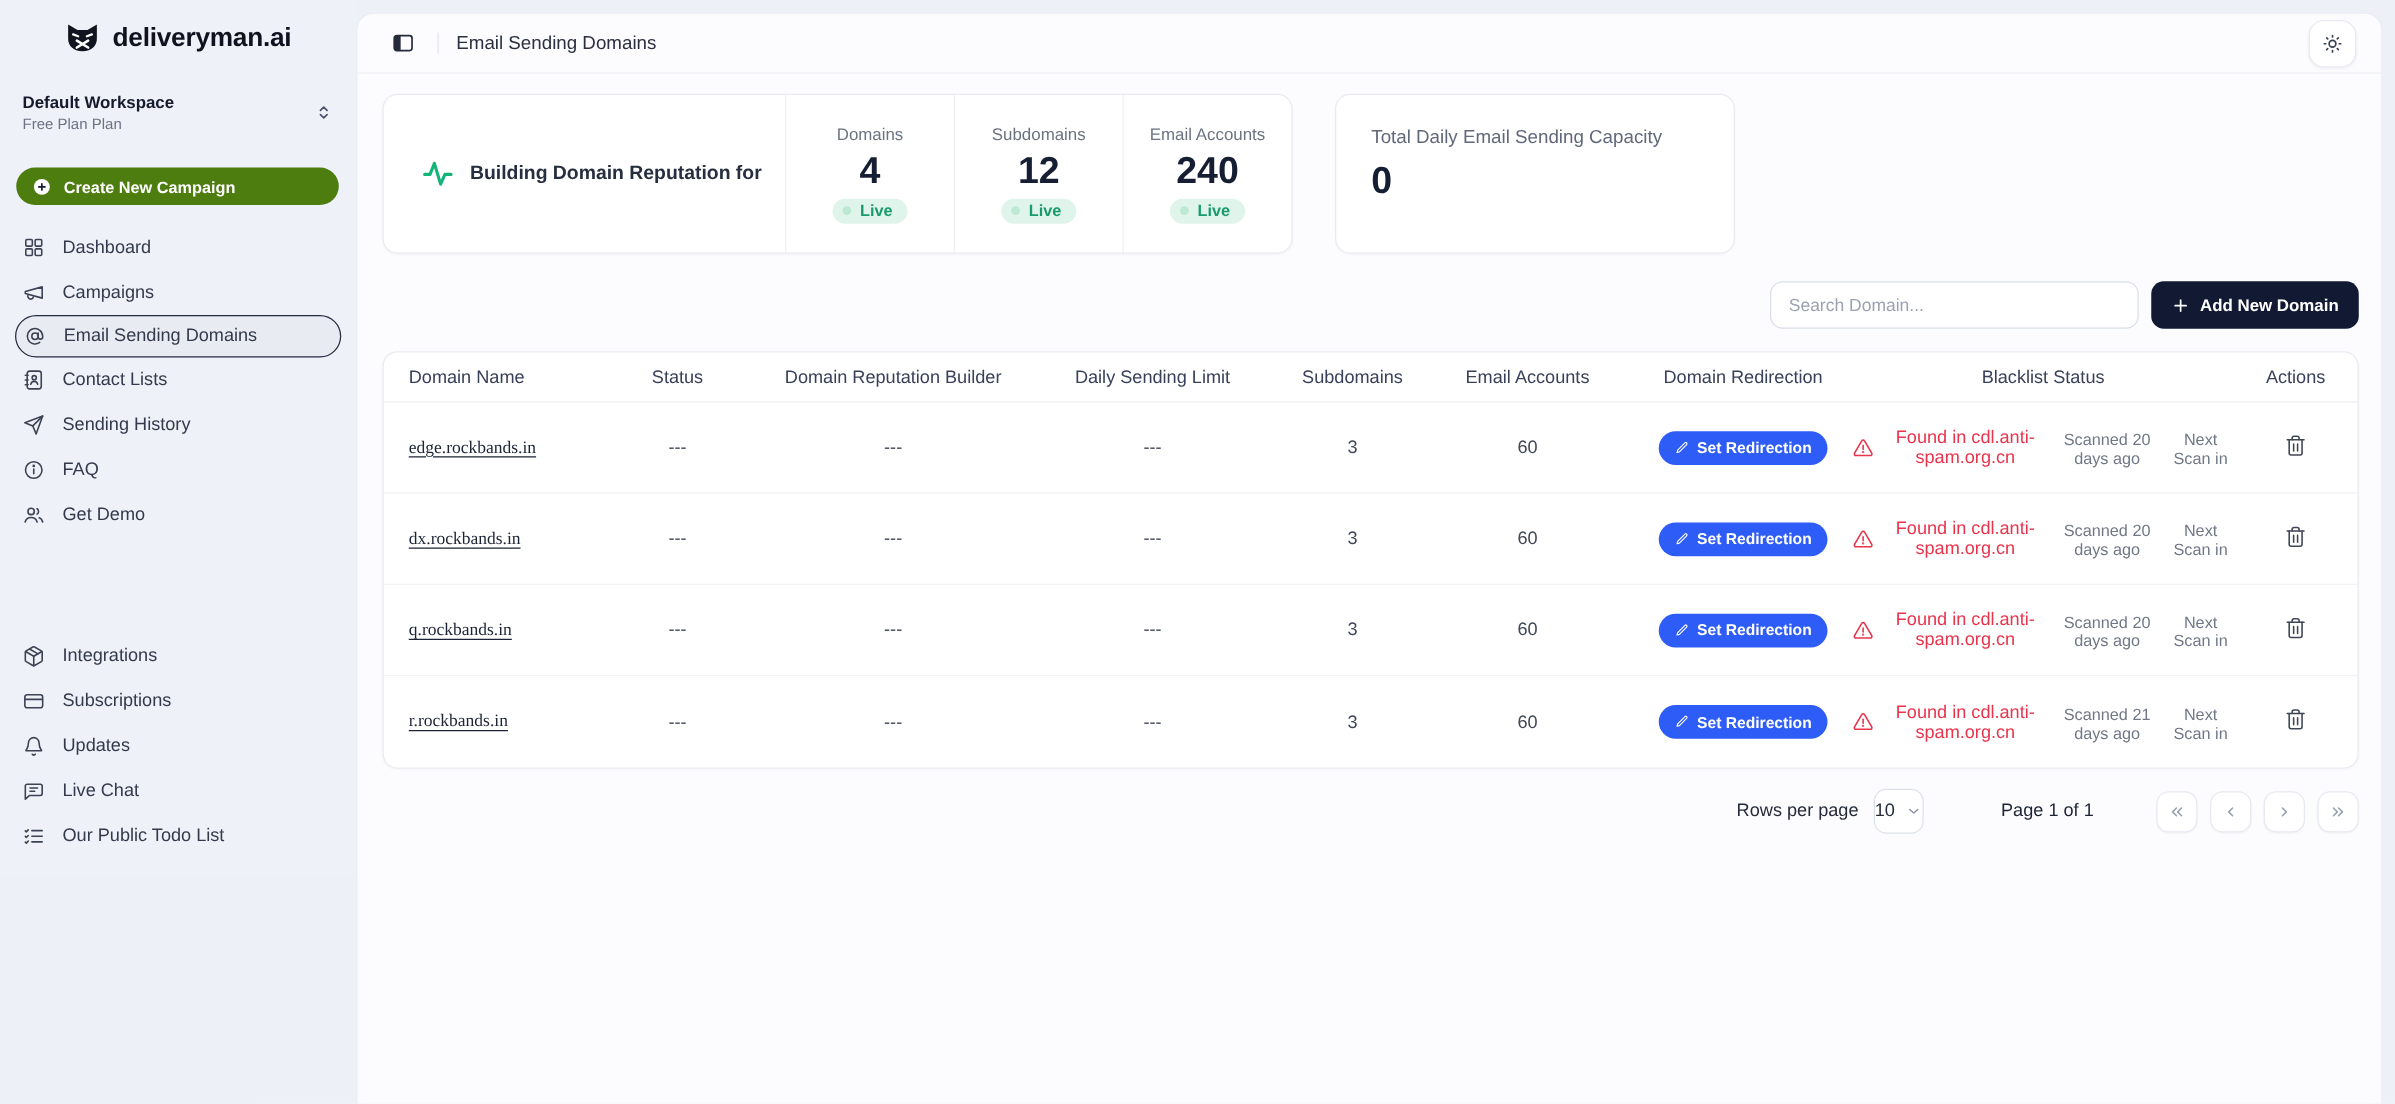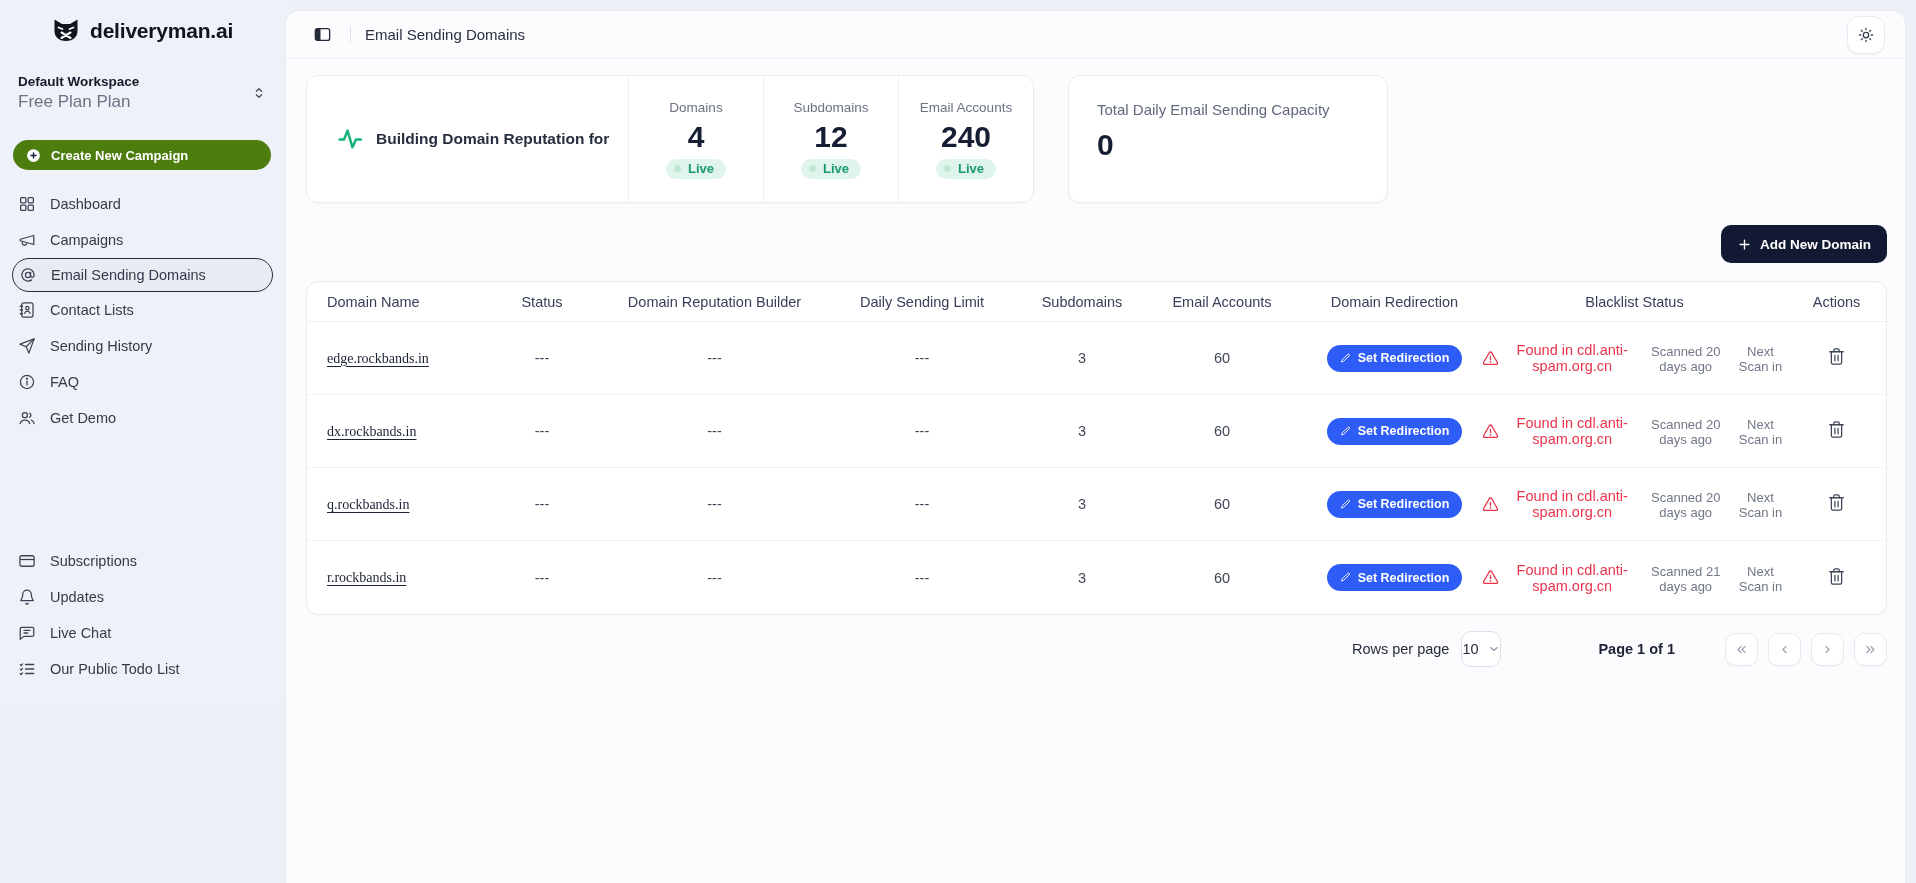--- a/index.html
+++ b/index.html
@@ -6,21 +6,21 @@
   html,body { width:1916px; height:883px; font-family:"Liberation Sans", sans-serif; background:#eef0f7; overflow:hidden; }
   svg { display:block; }
   button { font-family:inherit; cursor:pointer; background:none; border:none; }
 
   
   .sidebar { position:absolute; left:0; top:0; width:285px; height:701px; background:#eff1f8; display:flex; flex-direction:column; padding-top:14px; }
   .logo-row { display:flex; align-items:center; gap:10px; padding-left:52px; height:34px; }
   .logo-text { font-size:21px; font-weight:600; color:#10131f; letter-spacing:-0.2px; }
   .workspace { margin:26px 18px 0 18px; display:flex; align-items:center; justify-content:space-between; cursor:pointer; }
   .ws-name { font-size:13.5px; font-weight:700; color:#151b2c; }
-  .ws-plan { font-size:17px; color:#6a7284; margin-top:3px; }
+  .ws-plan { font-size:12px; color:#6a7284; margin-top:3px; }
   .ws-chevron { color:#4a5266; }
   .cta-btn { margin:28px 14px 0 13px; height:30px; border-radius:999px; background:#4d7c0f; color:#fff; font-size:13px; font-weight:600; display:flex; align-items:center; gap:9px; padding:0 12px; }
   .nav { margin-top:16px; display:flex; flex-direction:column; }
   .nav-bottom { margin-bottom:14px; }
   .nav-item { height:36px; display:flex; align-items:center; gap:13px; padding:0 16px 0 17px; color:#333a4b; font-size:14.5px; cursor:pointer; }
   .nav-item .nico { width:20px; height:20px; color:#3c4354; flex:none; display:flex; align-items:center; justify-content:center; }
   .nav-item.active { margin:0 12px; padding:0 4px 0 5px; height:34px; background:#e9ebf3; border:1.5px solid #262d40; border-radius:999px; }
   .spacer { flex:1; }
 
   
@@ -70,21 +70,21 @@
   .td-black { display:flex; flex-direction:row; align-items:flex-end; gap:3px; }
   .bl-found { display:flex; align-items:center; gap:8px; color:#e9344c; font-size:14.5px; font-weight:500; }
   .bl-sub { color:#707786; font-size:13px; }
   .del-btn { color:#3f4655; display:inline-flex; margin:0 auto; }
 
   
   .pag { display:flex; align-items:center; justify-content:flex-end; margin-top:16px; }
   .pag-label { font-size:14.5px; color:#252b3b; }
   .pp-select { margin-left:12px; width:40px; height:36px; border:1px solid #dce1ea; border-radius:10px; background:#fff; display:flex; align-items:center; justify-content:center; gap:8px; font-size:14.5px; color:#252b3b; cursor:pointer; }
   .pp-select .chev { color:#8a93a3; }
-  .page-info { margin-left:97px; font-size:14.5px; font-weight:700; color:#1c2335; }
+  .page-info { margin-left:62px; font-size:14.5px; font-weight:400; color:#1c2335; }
   .pag-btns { margin-left:50px; display:flex; gap:10px; }
   .pag-btn { width:33px; height:33px; border:1px solid #e6e9f0; border-radius:10px; background:#fff; color:#98a1b0; display:flex; align-items:center; justify-content:center; box-shadow:0 1px 1px rgba(16,24,40,.03); }
 </style>
 </head>
 <body>
 
 <aside class="sidebar">
   <div class="logo-row">
     <span>
       <svg width="28" height="26" viewBox="0 0 28 26">
@@ -188,20 +188,31 @@
             <path d="M17.8 14.9c2 .7 3.2 2.2 3.7 4.6"></path>
           </svg>
         </span>
       <span>Get Demo</span>
     </div>
   </nav>
 
   <div class="spacer"></div>
 
   <nav class="nav nav-bottom">
+    <div class="nav-item">
+      <span class="nico">
+          <svg width="18" height="18" viewBox="0 0 24 24" fill="none" stroke="currentColor" stroke-width="1.7" stroke-linecap="round" stroke-linejoin="round">
+            <path d="M21 16.2V7.8a1.8 1.8 0 0 0-.9-1.56l-7.2-4.1a1.8 1.8 0 0 0-1.8 0l-7.2 4.1A1.8 1.8 0 0 0 3 7.8v8.4a1.8 1.8 0 0 0 .9 1.56l7.2 4.1a1.8 1.8 0 0 0 1.8 0l7.2-4.1a1.8 1.8 0 0 0 .9-1.56Z"></path>
+            <path d="M3.3 6.9 12 12l8.7-5.1"></path>
+            <path d="M12 22V12"></path>
+            <path d="M7.5 4.3l9 5.2"></path>
+          </svg>
+        </span>
+      <span>Integrations</span>
+    </div>
     <div class="nav-item">
       <span class="nico">
           <svg width="18" height="18" viewBox="0 0 24 24" fill="none" stroke="currentColor" stroke-width="1.7" stroke-linejoin="round">
             <rect x="2.5" y="5" width="19" height="14" rx="2.5"></rect>
             <path d="M2.5 10h19"></path>
           </svg>
         </span>
       <span>Subscriptions</span>
     </div>
     <div class="nav-item">
@@ -286,20 +297,21 @@
           <span class="m-badge">Live</span>
         </div>
       </div>
       <div class="card cap-card">
         <div class="cap-label">Total Daily Email Sending Capacity</div>
         <div class="cap-value">0</div>
       </div>
     </section>
 
     <div class="toolbar">
+      <input class="search-input" type="text" placeholder="Search Domain..." style="">
       <button class="add-btn">
         <span>
             <svg width="15" height="15" viewBox="0 0 24 24" fill="none" stroke="#fff" stroke-width="2.2" stroke-linecap="round">
               <path d="M12 5v14M5 12h14"></path>
             </svg>
           </span>
         <span>Add New Domain</span>
       </button>
     </div>
 

